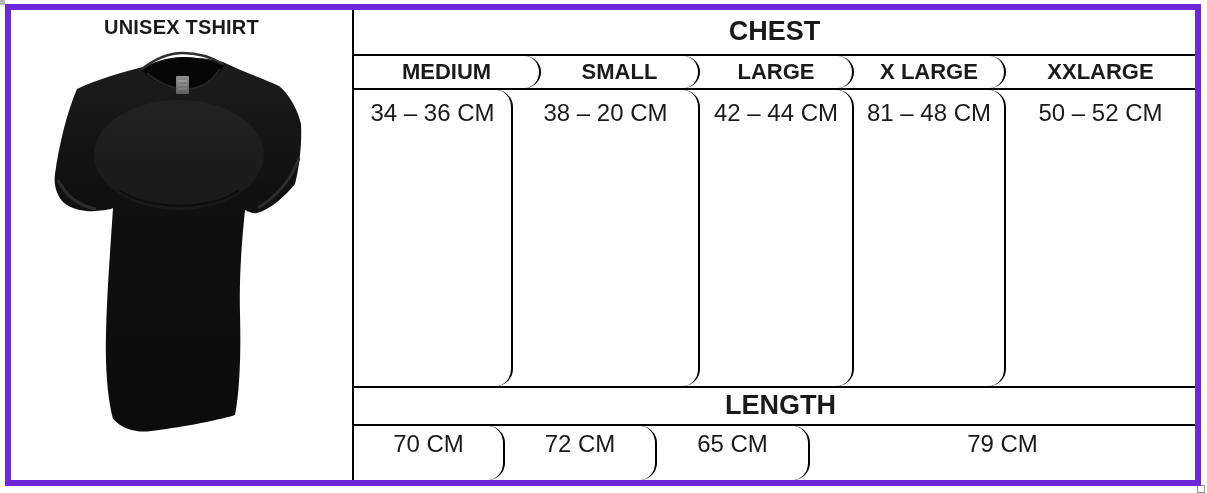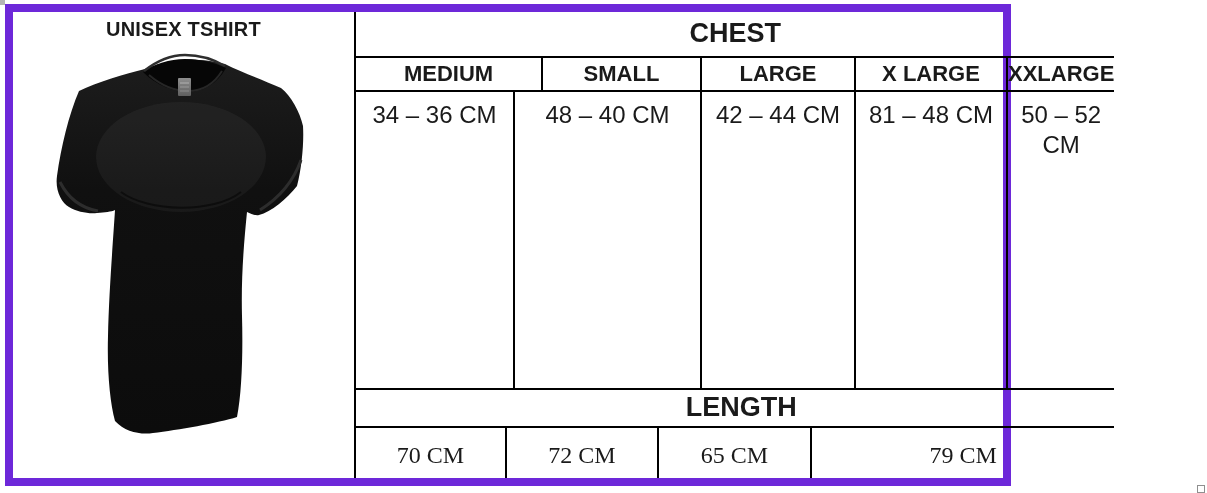--- a/index.html
+++ b/index.html
@@ -1,43 +1,43 @@
 <!DOCTYPE html>
 <html><head>
 <meta charset="utf-8">
 <style>
   html,body{margin:0;padding:0;background:#ffffff;}
   .stage{position:relative;width:1207px;height:493px;background:#ffffff;overflow:hidden;
          font-family:"Liberation Sans","DejaVu Sans",sans-serif;color:#1a1a1a;}
-  .sheet{position:absolute;left:5px;top:4px;width:1006px;height:482px;
-         border:8px solid #6d28d9;box-sizing:border-box;display:flex;background:#fff;}
+  .sheet{position:absolute;left:5px;top:4px;width:1196px;height:482px;
+         border:6px solid #6d28d9;box-sizing:border-box;display:flex;background:#fff;}
 
   
   .left-panel{width:343px;box-sizing:border-box;border-right:2px solid #000;
               position:relative;flex:0 0 auto;}
   .panel-title{text-align:center;font-weight:bold;font-size:20px;letter-spacing:.2px;
                padding-top:6px;}
   .tshirt-svg{position:absolute;left:0;top:30px;width:341px;height:446px;display:block;}
 
   
   .table-panel{flex:1;display:flex;flex-direction:column;box-sizing:border-box;}
   .t-row{display:flex;box-sizing:border-box;border-bottom:2px solid #000;}
   .t-row.last{border-bottom:none;flex:1;}
   .row-chest-h{height:46px;}
   .row-size-h{height:34px;}
   .row-chest-v{height:298px;}
   .row-length-h{height:38px;}
-  .cell{box-sizing:border-box;border-right:2px solid #000;text-align:center;overflow:hidden;}
+  .cell{box-sizing:border-box;border-right:2px solid #000;text-align:center;overflow:hidden;border-radius:17px;}
   .cell:last-child{border-right:none;flex:1;}
   .span-cell{width:100%;border-right:none;}
   .sec-h{font-weight:bold;font-size:27px;line-height:42px;}
   .row-length-h .sec-h{line-height:34px;padding-left:12px;}
   .size-h{font-weight:bold;font-size:22px;line-height:31px;}
   .val{font-size:24px;padding-top:8px;line-height:30px;}
-  .row-last .val{padding-top:12px;font-family:Liberation Serif, serif;}
+  .row-last .val{padding-top:3px;}
   
   .cw1{width:159px;} .cw2{width:187px;} .cw3{width:154px;} .cw4{width:152px;}
   
   .lw1{width:151px;} .lw2{width:197px;} .lw3{width:152px;} .lw4{width:153px;}
 
   
   .handle-tl{position:absolute;left:0;top:0;width:5px;height:5px;background:#b5b5b5;}
   .handle-br{position:absolute;left:1197px;top:485px;width:8px;height:8px;
              border:1px solid #8f8f8f;background:#fff;box-sizing:border-box;}
 </style>
@@ -117,21 +117,21 @@
       <div class="t-row row-size-h">
         <div class="cell cw2 size-h">MEDIUM</div>
         <div class="cell cw1 size-h">SMALL</div>
         <div class="cell cw3 size-h">LARGE</div>
         <div class="cell cw4 size-h">X LARGE</div>
         <div class="cell size-h">XXLARGE</div>
       </div>
 
       <div class="t-row row-chest-v">
         <div class="cell cw1 val">34 – 36 CM</div>
-        <div class="cell cw2 val">48 – 40 CM</div>
+        <div class="cell cw2 val">38 – 20 CM</div>
         <div class="cell cw3 val">42 – 44 CM</div>
         <div class="cell cw4 val">81 – 48 CM</div>
         <div class="cell val">50 – 52 CM</div>
       </div>
 
       <div class="t-row row-length-h">
         <div class="cell span-cell sec-h">LENGTH</div>
       </div>
 
       <div class="t-row last row-last">

